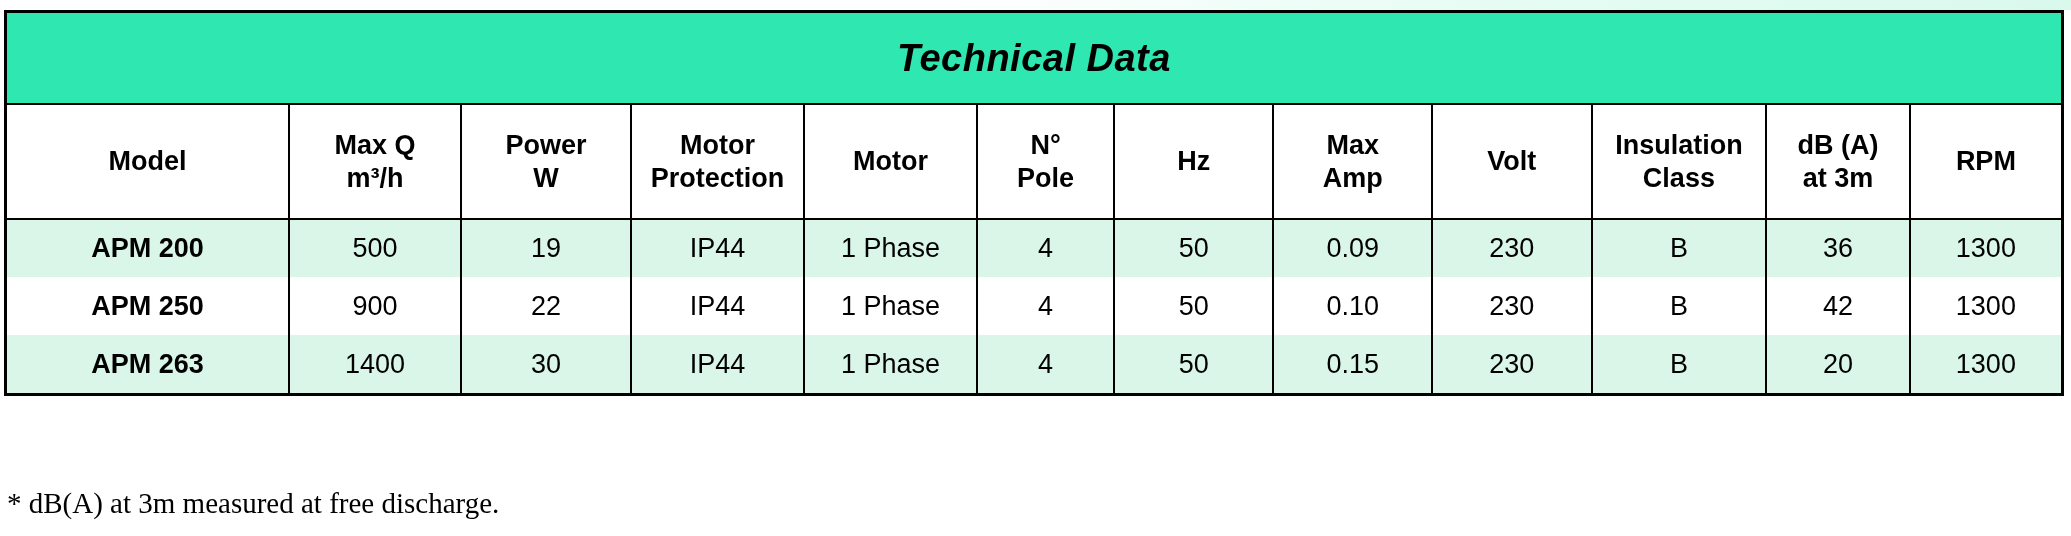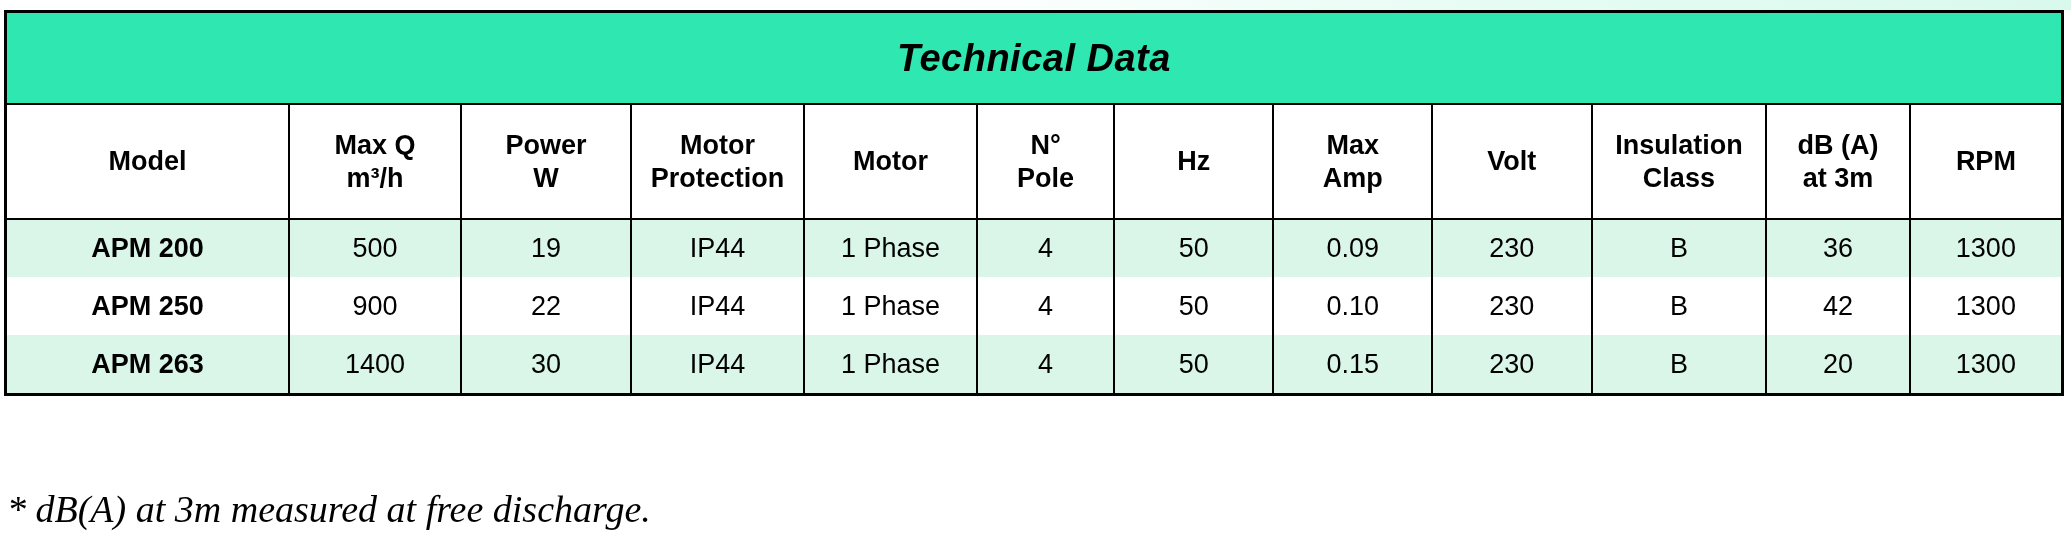--- a/index.html
+++ b/index.html
@@ -89,22 +89,21 @@
     font-weight: normal;
   }
   table.data-table tbody td.model-cell {
     font-weight: bold;
   }
   .footnote {
     position: absolute;
     left: 7px;
     top: 487px;
     font-family: "Liberation Serif", serif;
-    font-style: italic;
-    font-size: 38px;
+    font-size: 29px;
     color: #000000;
   }
 </style>
 </head>
 <body>
 
 <div class="top-tint"></div>
 
 <div class="table-frame">
   <div class="title-band">

